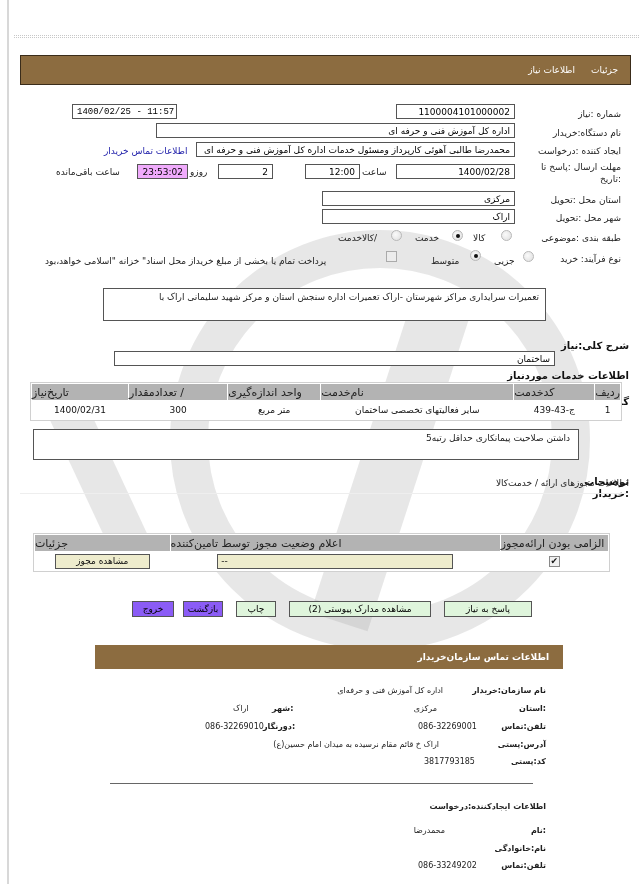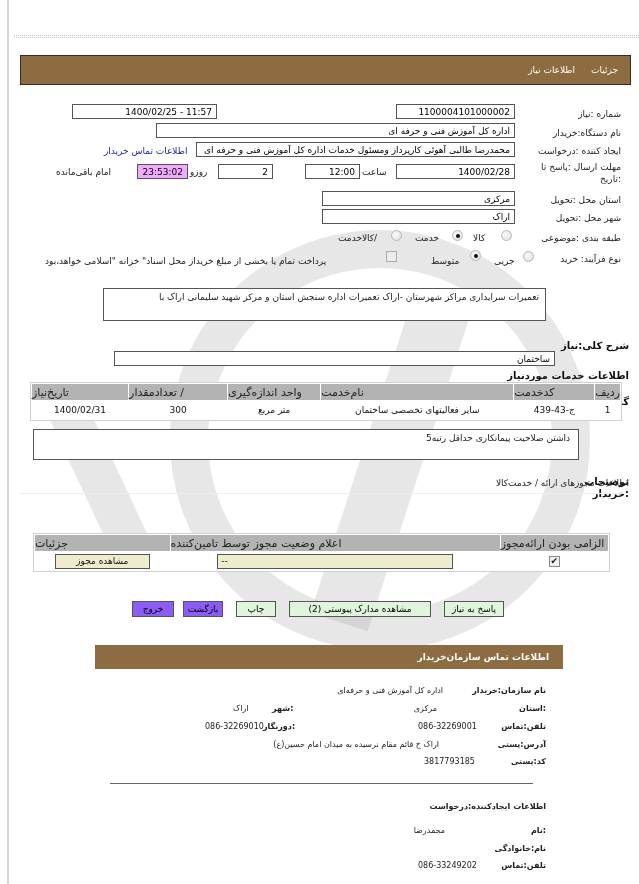--- a/index.html
+++ b/index.html
@@ -78,38 +78,38 @@
   <span>اطلاعات نیاز</span>
 </div>
 
 <div class="wm" style="left:170px; top:230px; width:420px; height:420px;"></div>
 <div class="wm-bar" style="left:360px; top:300px; width:60px; height:330px; transform:rotate(18deg);"></div>
 <div class="wm-bar" style="left:80px; top:400px; width:40px; height:160px; transform:rotate(-25deg);"></div>
 
 <div class="lbl" style="right:18px; top:109px;">شماره :نیاز</div>
 <div class="box ltr" style="left:396px; top:104px; width:119px;">1100004101000002</div>
 <div class="lbl" style="left:196px; top:107px;margin-top:20px;">تاریخ و ساعت اعلان :عمومی</div>
-<div class="box ltr" style="left:72px; top:104px; width:145px;">1400/02/25 - 11:57</div>
+<div class="box ltr" style="left:72px; top:104px; width:105px;font-family:Liberation Mono, monospace;">1400/02/25 - 11:57</div>
 
 <div class="lbl" style="right:18px; top:128px;">نام دستگاه:خریدار</div>
 <div class="box" style="left:156px; top:123px; width:359px;">اداره کل آموزش فنی و حرفه ای</div>
 
 <div class="lbl" style="right:18px; top:146px;">ایجاد کننده :درخواست</div>
 <div class="box" style="left:196px; top:142px; width:319px;">محمدرضا طالبی آهوئی کارپرداز ومسئول خدمات اداره کل آموزش فنی و حرفه ای</div>
 <div class="link" style="left:104px; top:146px;">اطلاعات تماس خریدار</div>
 
 <div class="lbl" style="right:18px; top:162px;">مهلت ارسال :پاسخ تا</div>
 <div class="lbl" style="right:18px; top:174px;">:تاریخ</div>
 <div class="box ltr" style="left:396px; top:164px; width:119px;">1400/02/28</div>
 <div class="lbl" style="left:362px; top:167px;">ساعت</div>
 <div class="box ltr" style="left:305px; top:164px; width:55px;">12:00</div>
 <div class="box ltr" style="left:218px; top:164px; width:55px;">2</div>
 <div class="lbl" style="left:190px; top:167px;">روزو</div>
 <div class="box ltr hl" style="left:137px; top:164px; width:51px;">23:53:02</div>
-<div class="lbl" style="left:56px; top:167px;">امام باقی‌مانده</div>
+<div class="lbl" style="left:56px; top:167px;">ساعت باقی‌مانده</div>
 
 <div class="lbl" style="right:18px; top:195px;">استان محل :تحویل</div>
 <div class="box" style="left:322px; top:191px; width:193px;">مرکزی</div>
 <div class="lbl" style="right:18px; top:213px;">شهر محل :تحویل</div>
 <div class="box" style="left:322px; top:209px; width:193px;">اراک</div>
 
 <div class="lbl" style="right:18px; top:233px;">طبقه بندی :موضوعی</div>
 <div class="radio" style="left:501px; top:230px;"></div>
 <div class="lbl" style="left:473px; top:233px;">کالا</div>
 <div class="radio on" style="left:452px; top:230px;"></div>
@@ -183,21 +183,21 @@
       <td>
         <div style="margin:0 auto; width:236px; height:15px; border:1px solid #555; background:#eeeccd; direction:ltr; text-align:left; padding-left:3px; line-height:13px;">--</div>
       </td>
       <td>
         <div style="margin:0 auto; width:95px; height:15px; border:1px solid #555; background:#eeeccd; line-height:13px; cursor:pointer;">مشاهده مجوز</div>
       </td>
     </tr>
   </tbody>
 </table>
 
-<div class="btn green" style="left:444px; top:601px; width:60px;">پاسخ به نیاز</div>
+<div class="btn green" style="left:444px; top:601px; width:88px;">پاسخ به نیاز</div>
 <div class="btn green" style="left:289px; top:601px; width:142px;">مشاهده مدارک پیوستی (2)</div>
 <div class="btn green" style="left:236px; top:601px; width:40px;">چاپ</div>
 <div class="btn pink" style="left:183px; top:601px; width:40px;">بازگشت</div>
 <div class="btn pink" style="left:132px; top:601px; width:42px;">خروج</div>
 
 <div class="sec-bar">اطلاعات تماس سازمان‌خریدار</div>
 
 <div class="sm b" style="right:93px; top:686px;">نام سازمان:خریدار</div>
 <div class="sm" style="right:196px; top:686px;">اداره کل آموزش فنی و حرفه‌ای</div>
 

